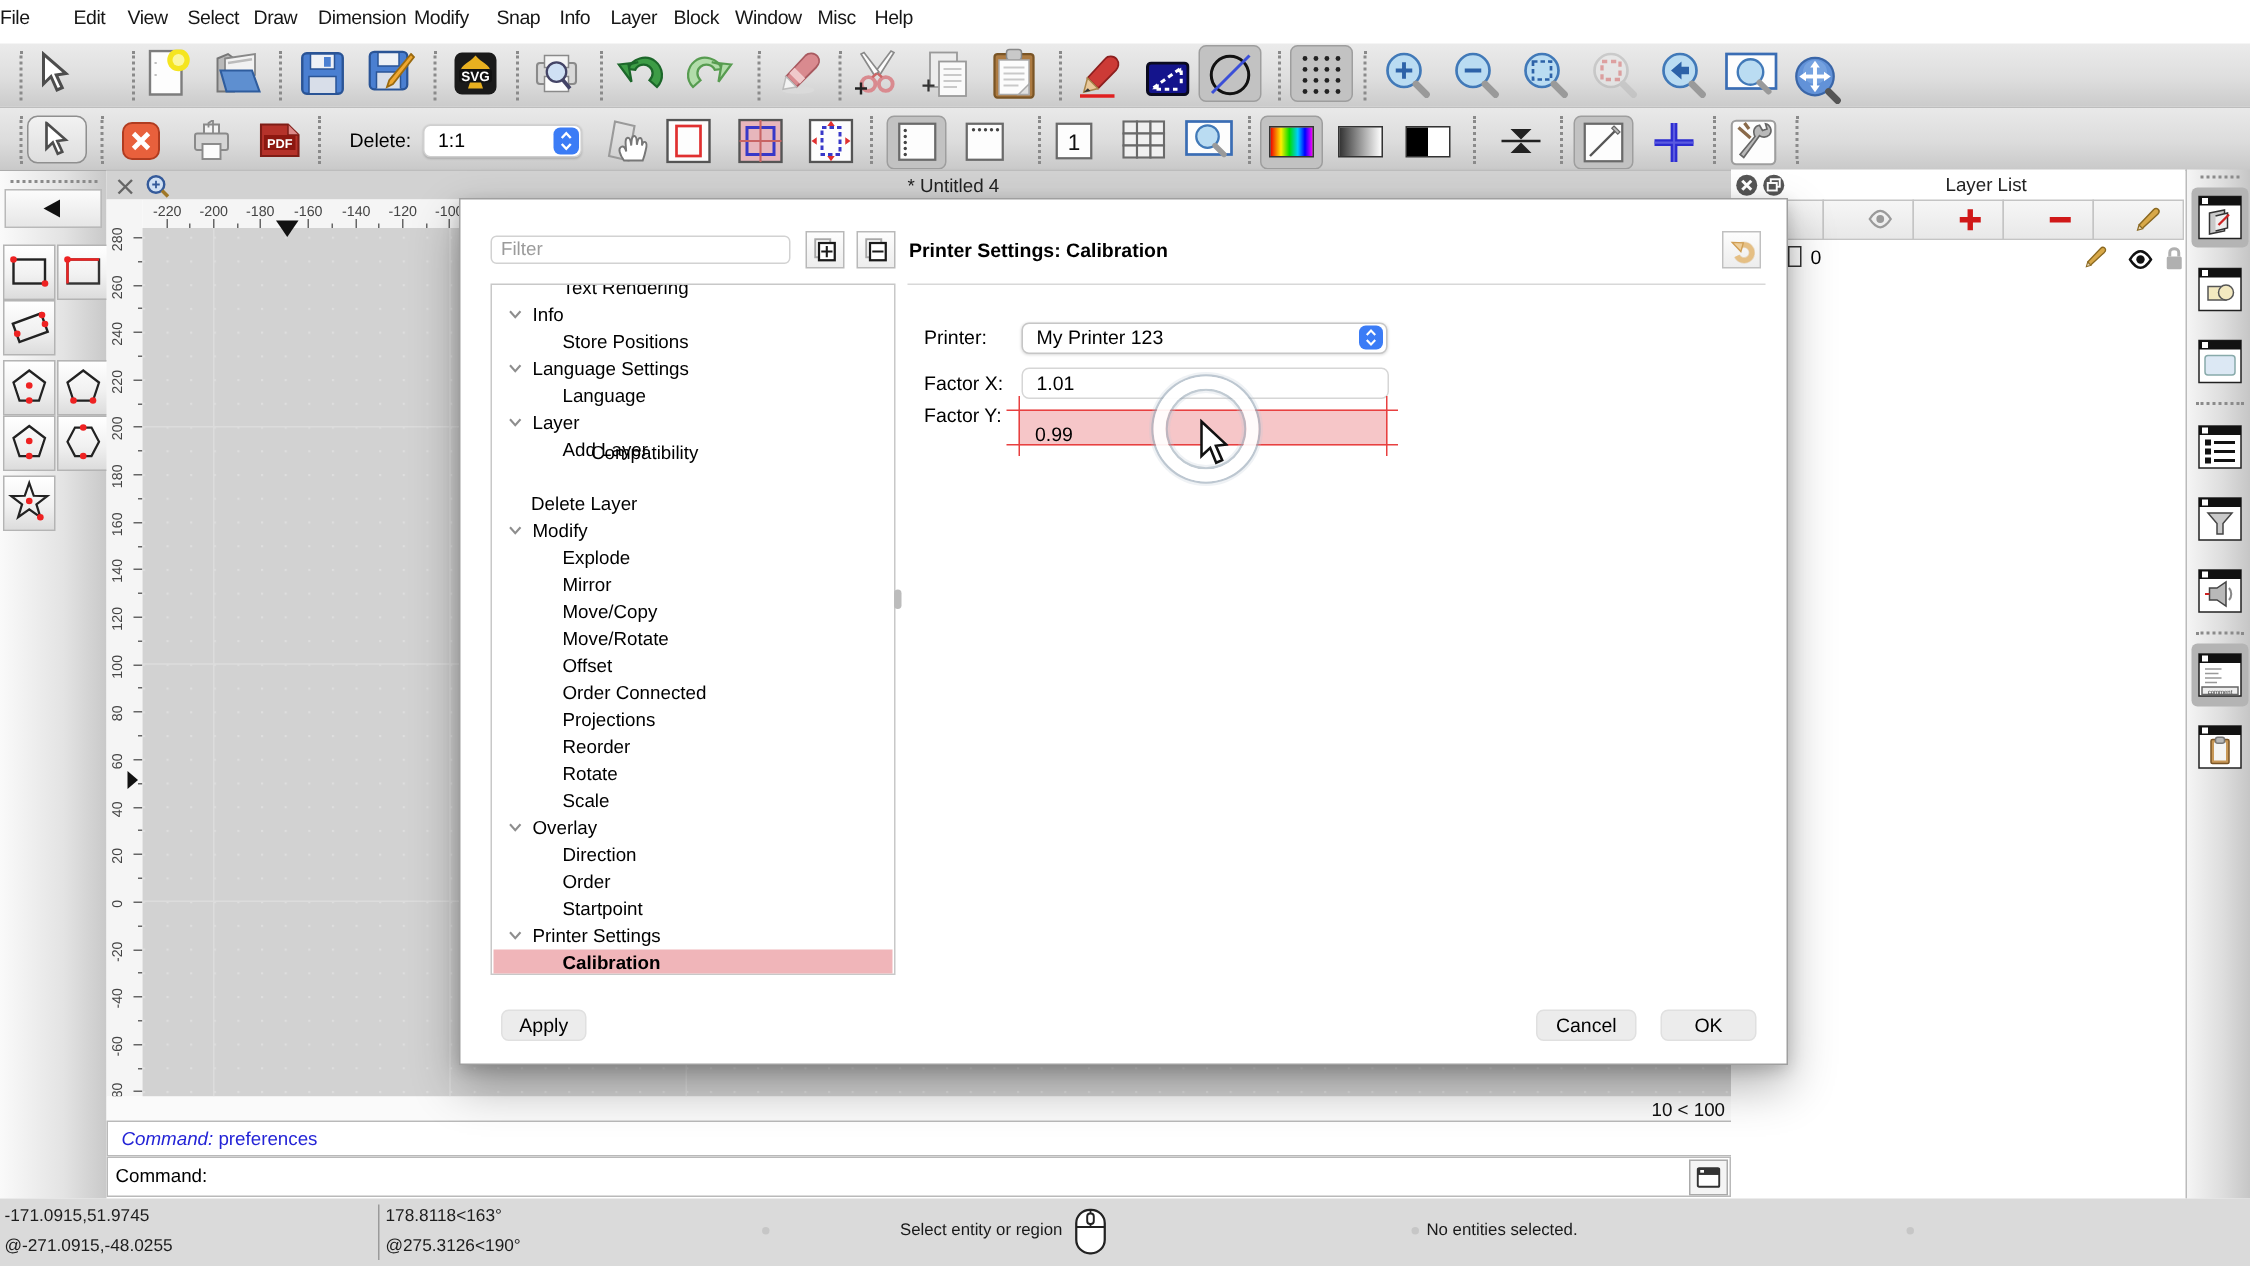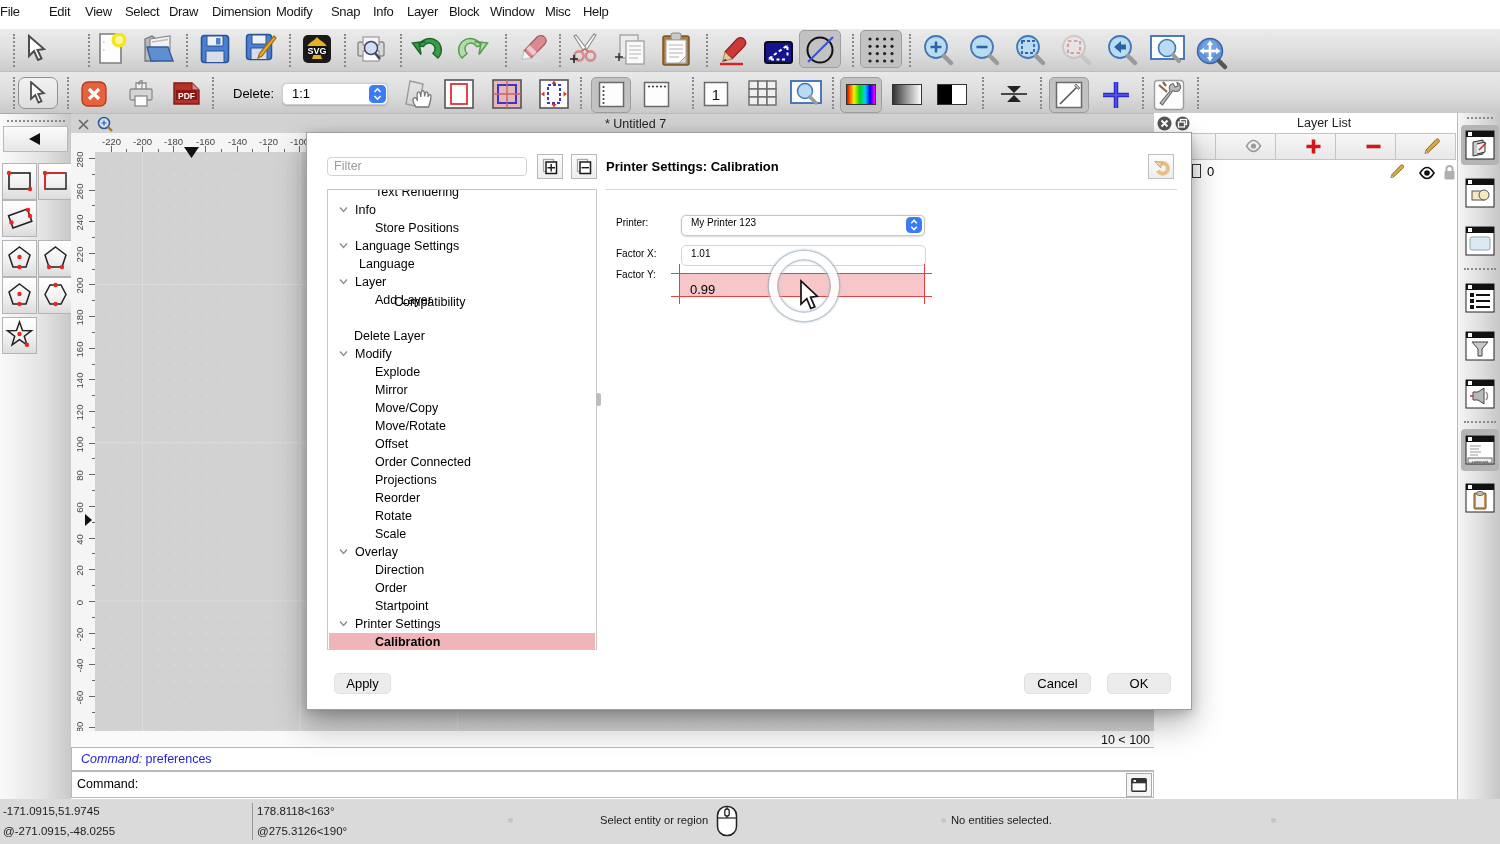--- a/index.html
+++ b/index.html
@@ -71,21 +71,21 @@
 .expbtn{position:absolute;top:21px;width:26px;height:25px;border:1px solid #b9b9b9;
   background:linear-gradient(180deg,#fdfdfd,#ededed);}
 #dtitle{position:absolute;left:299px;top:26px;font-size:13px;font-weight:bold;color:#000;}
 #dsep{position:absolute;left:298px;top:56px;width:572px;height:1px;background:#d8d8d8;}
 #resetbtn{position:absolute;left:841px;top:21px;width:26px;height:25px;border:1px solid #c0c0c0;
   background:linear-gradient(180deg,#fdfdfd,#ededed);}
 #tree{position:absolute;left:20px;top:56px;width:270px;height:461px;border:1px solid #c8c8c8;
   background:#fff;overflow:hidden;font-size:12.5px;color:#000;}
 .trow{position:absolute;left:1px;width:266px;height:18px;line-height:18px;white-space:nowrap;}
 .tsel{background:#f0b5b9;font-weight:bold;}
-.dlabel{position:absolute;font-size:10px;color:#000;}
+.dlabel{position:absolute;font-size:13px;color:#000;}
 .dbtn{position:absolute;height:21px;border-radius:5px;background:#ececec;border:1px solid #e0e0e0;
   font-size:13px;color:#000;text-align:center;}
 </style>
 </head>
 <body>
 
 <div id="menubar">
 <span style="position:absolute;left:0;top:4px">File</span>
 <span style="position:absolute;left:49px;top:4px">Edit</span>
 <span style="position:absolute;left:85px;top:4px">View</span>
@@ -466,21 +466,21 @@
 </div>
 <div id="tabbar">
 <svg style="position:absolute;left:6px;top:4px" width="13" height="13" viewBox="0 0 13 13">
       <path d="M2 2 L11 11 M11 2 L2 11" stroke="#666" stroke-width="1.6"></path>
     </svg>
 <svg style="position:absolute;left:26px;top:2px" width="16" height="16" viewBox="0 0 16 16">
       <circle cx="7" cy="7" r="5.5" fill="#cfe0f4" stroke="#345a9a" stroke-width="1.6"></circle>
       <line x1="11" y1="11" x2="15" y2="15" stroke="#a07828" stroke-width="2.4"></line>
       <path d="M4.5 7 L9.5 7 M7 4.5 L7 9.5" stroke="#345a9a" stroke-width="1.2"></path>
     </svg>
-<span style="position:absolute;left:534px;top:3px;font-size:12.5px;color:#222">* Untitled 7</span>
+<span style="position:absolute;left:534px;top:3px;font-size:12.5px;color:#222">* Untitled 4</span>
 </div>
 <div id="corner"></div>
 <svg class="abs" style="left:183px;top:146px;z-index:2" width="17" height="13" viewBox="0 0 17 13">
     <path d="M1 1 L16 1 L8.5 12 Z" fill="#111"></path>
   </svg>
 <div id="hruler">
 <span class="rlabel" style="left:6px;top:3px;width:21px;text-align:center">-220</span>
 <span class="rlabel" style="left:37px;top:3px;width:21px;text-align:center">-200</span>
 <span class="rlabel" style="left:68px;top:3px;width:21px;text-align:center">-180</span>
 <span class="rlabel" style="left:100px;top:3px;width:21px;text-align:center">-160</span>
@@ -760,21 +760,21 @@
       </svg></div>
 <div id="tree">
 <div class="trow" style="top:-7px;padding-left:46px">Text Rendering</div>
 <div class="trow" style="top:11px;padding-left:26px"><svg style="position:absolute;left:10px;top:5px" width="9" height="7" viewBox="0 0 9 7">
           <path d="M1 1.5 L4.5 5.5 L8 1.5" fill="none" stroke="#8e8e8e" stroke-width="1.4"></path>
         </svg>Info</div>
 <div class="trow" style="top:29px;padding-left:46px">Store Positions</div>
 <div class="trow" style="top:47px;padding-left:26px"><svg style="position:absolute;left:10px;top:5px" width="9" height="7" viewBox="0 0 9 7">
           <path d="M1 1.5 L4.5 5.5 L8 1.5" fill="none" stroke="#8e8e8e" stroke-width="1.4"></path>
         </svg>Language Settings</div>
-<div class="trow" style="top:65px;padding-left:30px">Language</div>
+<div class="trow" style="top:65px;padding-left:46px">Language</div>
 <div class="trow" style="top:83px;padding-left:26px"><svg style="position:absolute;left:10px;top:5px" width="9" height="7" viewBox="0 0 9 7">
           <path d="M1 1.5 L4.5 5.5 L8 1.5" fill="none" stroke="#8e8e8e" stroke-width="1.4"></path>
         </svg>Layer</div>
 <div class="trow" style="top:101px;padding-left:46px">Add Layer</div>
 <div class="trow" style="top:103px;padding-left:65px">Compatibility</div>
 <div class="trow" style="top:137px;padding-left:25px">Delete Layer</div>
 <div class="trow" style="top:155px;padding-left:26px"><svg style="position:absolute;left:10px;top:5px" width="9" height="7" viewBox="0 0 9 7">
           <path d="M1 1.5 L4.5 5.5 L8 1.5" fill="none" stroke="#8e8e8e" stroke-width="1.4"></path>
         </svg>Modify</div>
 <div class="trow" style="top:173px;padding-left:46px">Explode</div>

